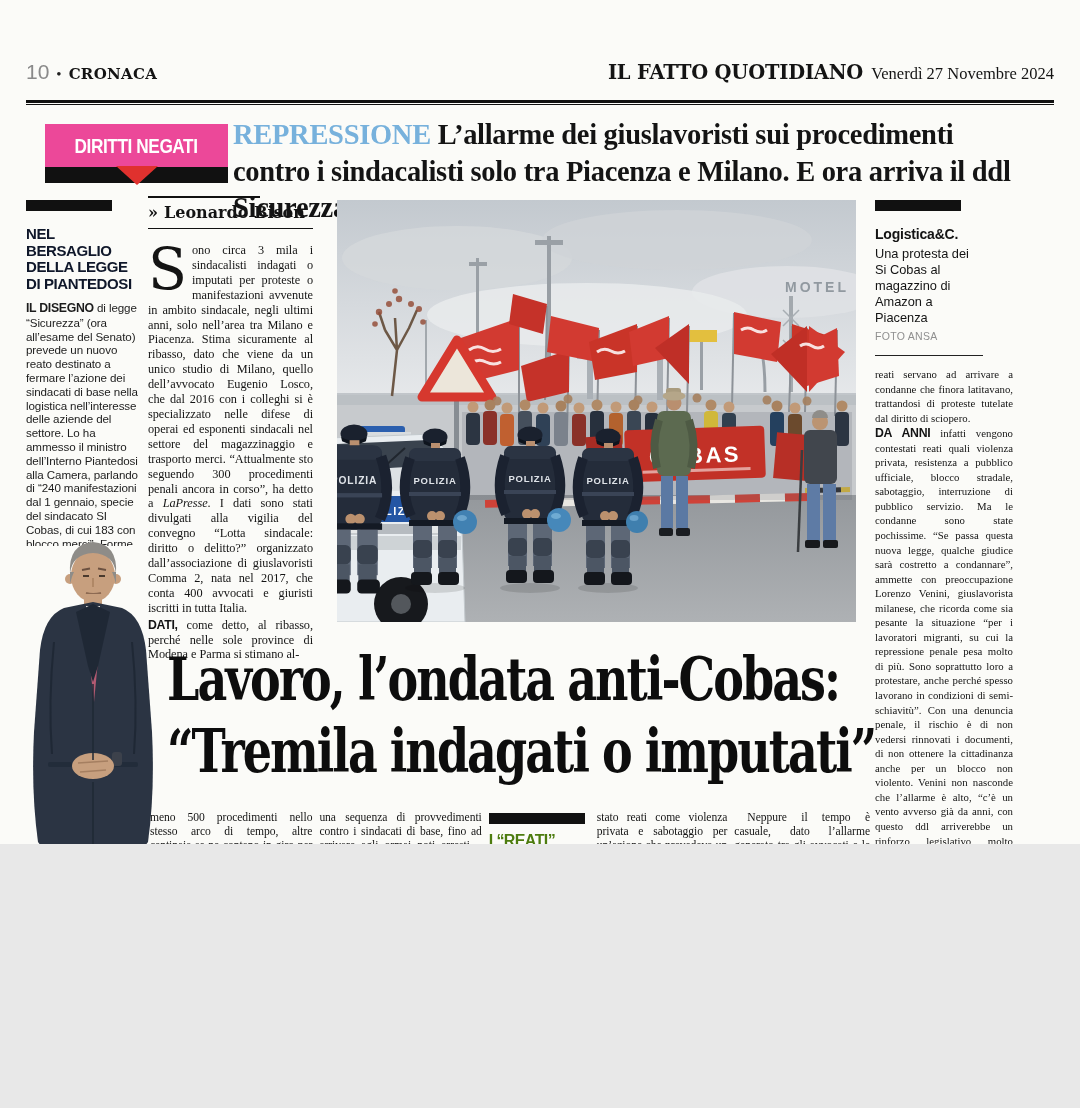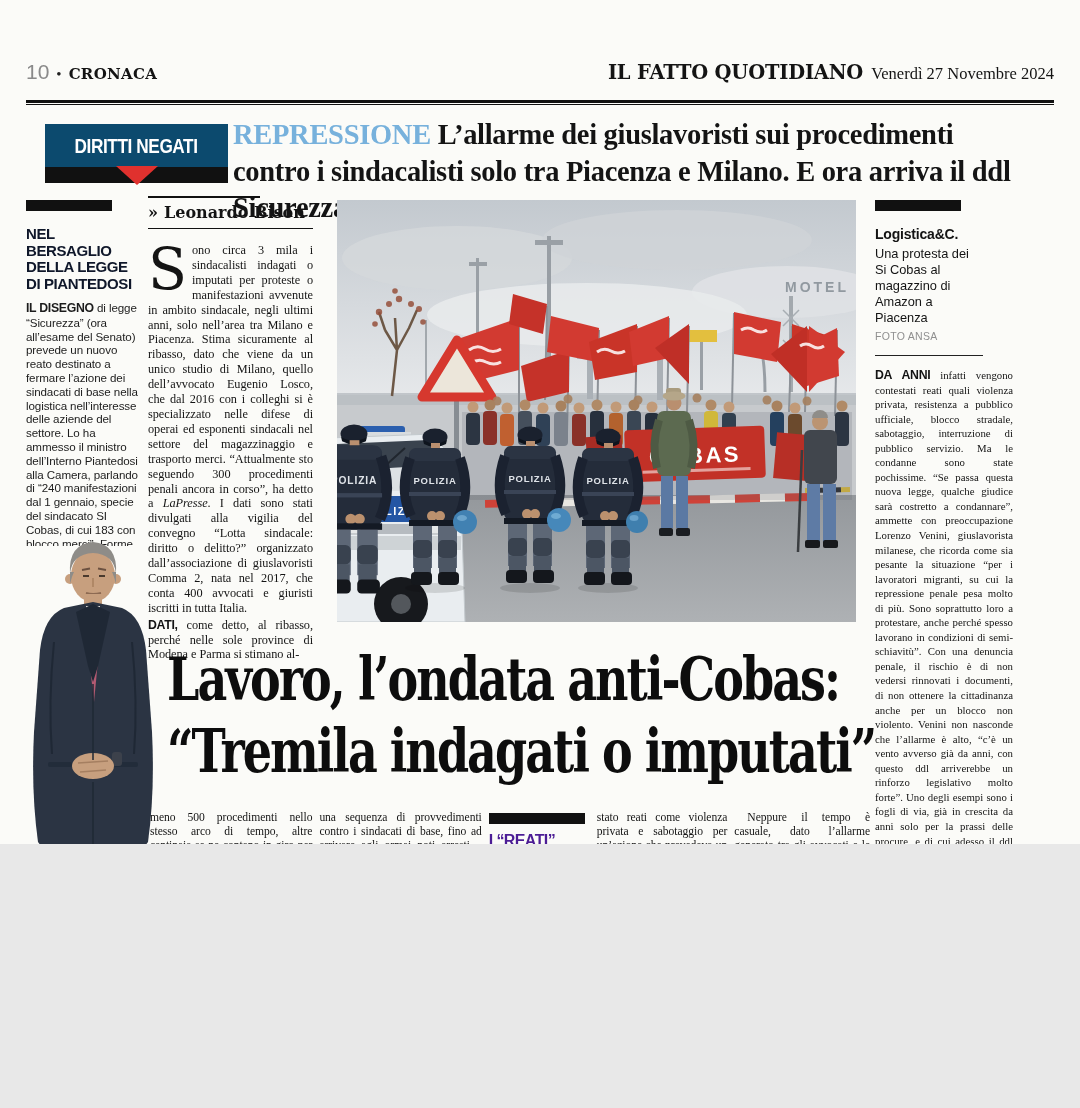--- a/index.html
+++ b/index.html
@@ -16,21 +16,21 @@
   .mh-left, .mh-right { display:flex; align-items:baseline; }
   .page-num { font-family:"Liberation Sans",sans-serif; font-size:21px; color:#8a8a8a; }
   .bullet { margin:0 7px; font-size:15px; color:#222; }
   .section-name { font-family:"DejaVu Serif",serif; font-weight:bold; font-size:15px; letter-spacing:.3px;text-align:center; }
   .masthead { font-family:"DejaVu Serif",serif; font-weight:bold; font-size:19.5px; letter-spacing:-.2px; }
   .issue-date { font-size:16.5px; margin-left:8px; }
   .head-rule { left:26px; right:26px; top:100px; border-top:3px solid #111; height:5px; border-bottom:1px solid #111; }
 
   
   .badge { left:45px; top:124px; width:183px; }
-  .badge-red { background:#0c4a6e; height:43px; display:flex; align-items:center; justify-content:center; }
+  .badge-red { background:#ec4899; height:43px; display:flex; align-items:center; justify-content:center; }
   .badge-red span { color:#fff; font-family:"Liberation Sans",sans-serif; font-weight:bold; font-size:21px;
     letter-spacing:-.5px; transform:scaleX(.82); white-space:nowrap; }
   .badge-black { height:16px; background:#111; }
   .badge-tri { position:absolute; left:50%; top:42px; transform:translateX(-50%); width:0; height:0;
     border-left:21px solid transparent; border-right:21px solid transparent; border-top:19px solid #e0312e; }
 
   
   .kicker { left:233px; top:117px; width:800px; font-weight:bold; font-size:28.5px; line-height:36.5px; letter-spacing:-.3px; }
   .kicker .tag { color:#77b1dc; margin-right:7px; }
 
@@ -70,21 +70,21 @@
   
   .man-photo { left:14px; top:532px; width:158px; height:566px; }
 
   
   .bottom-cols { left:150px; top:811px; width:720px; height:254px; display:flex; gap:7px; overflow:hidden; }
   .bcol { font-size:11.6px; line-height:13.95px; text-align:justify; letter-spacing:-.05px; hyphens:auto; }
   .bcol1,.bcol2 { width:164px; } .bcol3 { width:241px; } .bcol4 { width:137px; }
   .indent { text-indent:13px; }
   .pq { float:left; width:96px; margin:2px 12px 4px 0; font-family:"Liberation Sans",sans-serif; }
   .pq-bar { width:96px; height:11px; background:#111; margin-bottom:10px; }
-  .pq-lead { color:#4c1d95; font-weight:bold; font-size:16px; letter-spacing:-.6px; margin-bottom:5px; }
+  .pq-lead { color:#4d7c0f; font-weight:bold; font-size:16px; letter-spacing:-.6px; margin-bottom:5px; }
   .pq-rest { font-weight:bold; font-size:14.5px; line-height:27px; letter-spacing:-.6px; color:#141414; }
   .pq-rule { border-top:1.2px solid #222; width:114px; margin-top:13px; }
 
   
   .footer-blue { left:80px; top:1078px; width:174px; height:30px; background:#62b7e3; display:flex; align-items:center; overflow:hidden; }
   .footer-blue span { color:#fff; font-family:"Liberation Sans",sans-serif; font-weight:bold; font-size:18px;
     letter-spacing:-.5px; transform:scaleX(.8); transform-origin:left center; white-space:nowrap; padding-left:10px; }
   .footer-black { left:253px; top:1072px; width:827px; height:10px; background:#111; }
 
   svg text { font-family:"Liberation Sans",sans-serif; }
@@ -396,20 +396,21 @@
     </svg>
   </div>
 
   <div class="abs right-rail">
     <div class="bar-sm"></div>
     <div class="cap-title">Logistica&amp;C.</div>
     <div class="cap-body">Una protesta dei Si Cobas al magazzino di Amazon a Piacenza</div>
     <div class="cap-credit">FOTO ANSA</div>
     <div class="rr-rule"></div>
     <div class="rr-body">
+      <p>reati servano ad arrivare a condanne che finora latitavano, trattandosi di proteste tutelate dal diritto di sciopero.</p>
       <p class="pb"><span class="lead-in">DA ANNI</span><span> infatti vengono contestati reati quali violenza privata, resistenza a pubblico ufficiale, blocco stradale, sabotaggio, interruzione di pubblico servizio. Ma le condanne sono state pochissime. “Se passa questa nuova legge, qualche giudice sarà costretto a condannare”, ammette con preoccupazione Lorenzo Venini, giuslavorista milanese, che ricorda come sia pesante la situazione “per i lavoratori migranti, su cui la repressione penale pesa molto di più. Sono soprattutto loro a protestare, anche perché spesso lavorano in condizioni di semi-schiavitù”. Con una denuncia penale, il rischio è di non vedersi rinnovati i documenti, di non ottenere la cittadinanza anche per un blocco non violento. Venini non nasconde che l’allarme è alto, “c’è un vento avverso già da anni, con questo ddl arriverebbe un rinforzo legislativo molto forte”. Uno degli esempi sono i fogli di via, già in crescita da anni solo per la prassi delle procure, e di cui adesso il ddl allargherebbe le maglie. Al convegno piacentino di oggi si farà il punto con delegati da tutta Italia, avvocati, magistrati, e rappresentanti di molti dei sindacati più colpiti: Usb, Si Cobas, Sudd Cobas, Filt Cgil e il collettivo di fabbrica ex Gkn.</span></p>
     </div>
   </div>
 
   <div class="abs headline">
     <div class="hl-line">Lavoro, l’ondata anti-Cobas:</div>
     <div class="hl-line">“Tremila indagati o imputati”</div>
   </div>
 
   <div class="abs man-photo">

